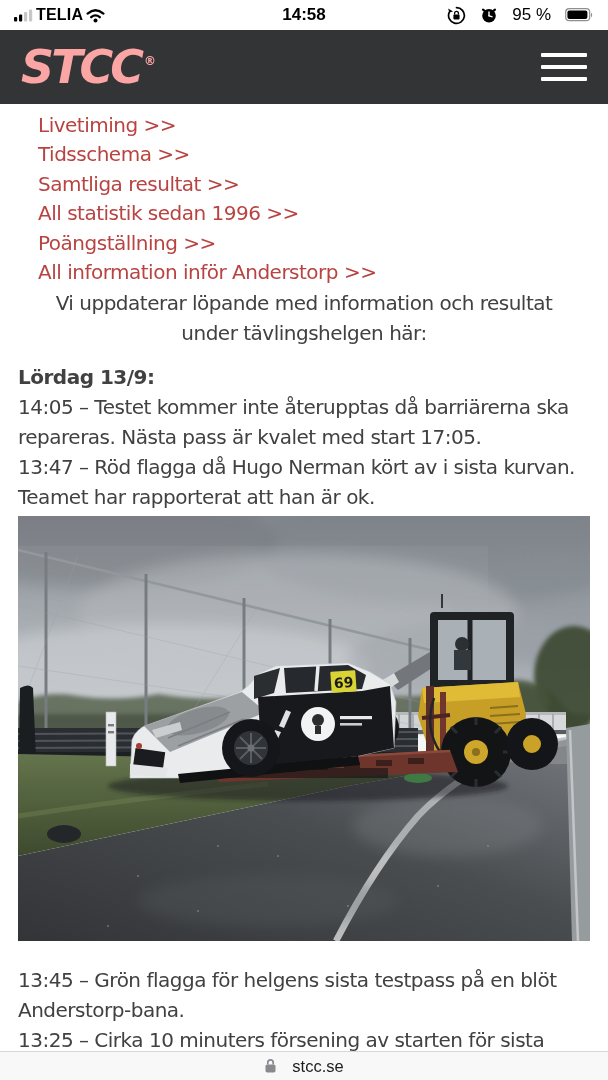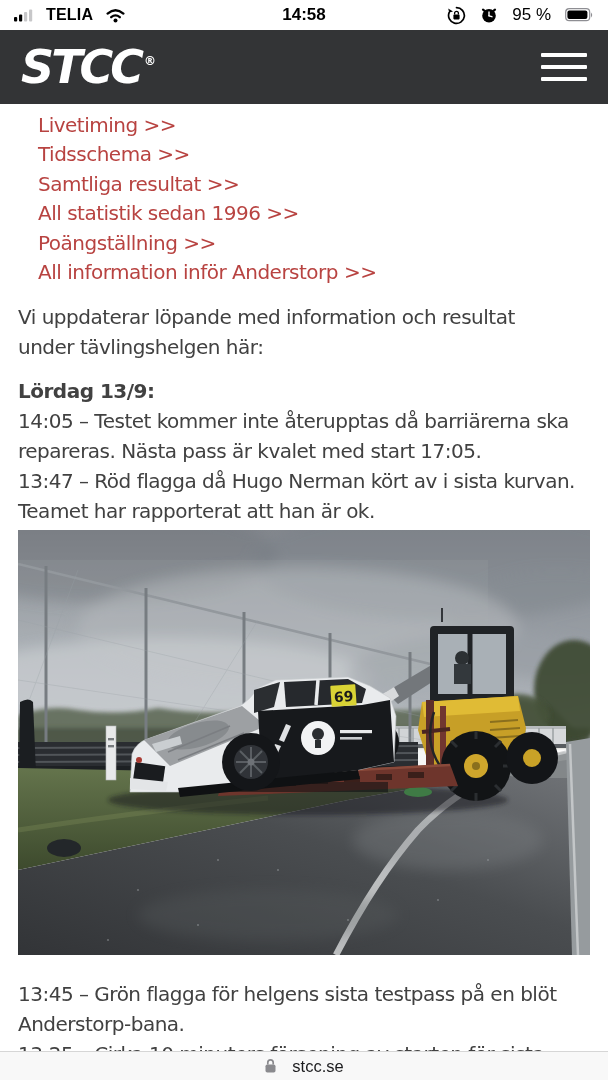--- a/index.html
+++ b/index.html
@@ -3,41 +3,41 @@
 <meta charset="utf-8">
 <style>
   html,body{margin:0;padding:0;background:#fff;}
   .phone{position:relative;width:608px;height:1080px;background:#fff;overflow:hidden;
          font-family:"DejaVu Sans",sans-serif;}
 
   
   .status-bar{position:absolute;top:0;left:0;right:0;height:30px;background:#fff;z-index:40;
               display:flex;align-items:center;padding:0 14px;box-sizing:border-box;
               font-family:"Liberation Sans",sans-serif;color:#000;}
-  .sb-left{display:flex;align-items:center;gap:12px;}
+  .sb-left{display:flex;align-items:center;gap:2px;}
   .sb-carrier{font-size:16px;font-weight:600;letter-spacing:0.2px;}
   .sb-time{position:absolute;left:50%;transform:translateX(-50%);font-size:17px;font-weight:700;}
   .sb-right{margin-left:auto;display:flex;align-items:center;gap:14px;font-size:17px;}
   .sb-batt-label{font-size:17px;}
 
   
   .header{position:absolute;top:30px;left:0;right:0;height:74px;background:#333436;z-index:30;
           display:flex;align-items:center;justify-content:space-between;padding:0 21px;box-sizing:border-box;}
-  .logo{color:#ffffff;font-weight:bold;font-style:italic;font-size:46px;letter-spacing:-3px;line-height:1;
+  .logo{color:#fca5a5;font-weight:bold;font-style:italic;font-size:46px;letter-spacing:-3px;line-height:1;
         font-family:"DejaVu Sans",sans-serif;}
   .logo .reg{font-size:12px;font-style:normal;letter-spacing:0;vertical-align:18px;margin-left:3px;}
   .hamburger{display:flex;flex-direction:column;gap:8px;width:46px;cursor:pointer;padding:6px 0;}
   .hamburger span{display:block;height:4px;background:#fff;border-radius:1px;}
 
   
   .content{position:absolute;top:0;left:0;right:0;z-index:1;padding:0 18px;color:#414141;}
   .links{margin-top:81px;}
   .link{display:block;font-size:20px;line-height:29.5px;color:#b84341;text-decoration:none;
         letter-spacing:-0.5px;white-space:nowrap;cursor:pointer;margin-left:20px;}
-  .intro{margin-top:14px;}
+  .intro{text-align:center;}
   .textline{font-size:20px;line-height:30px;letter-spacing:-0.5px;white-space:nowrap;}
   .updates{margin-top:14px;}
   .textline.bold{font-weight:bold;}
   .photo-figure{margin:4px 0 0 0;}
   svg.photo{display:block;width:572px;height:425px;}
   .updates2{margin-top:24px;}
 
   
   .url-bar{position:absolute;bottom:0;left:0;right:0;height:28px;background:#f8f8f8;
            border-top:1px solid #d6d6d6;z-index:40;display:flex;align-items:center;justify-content:center;

